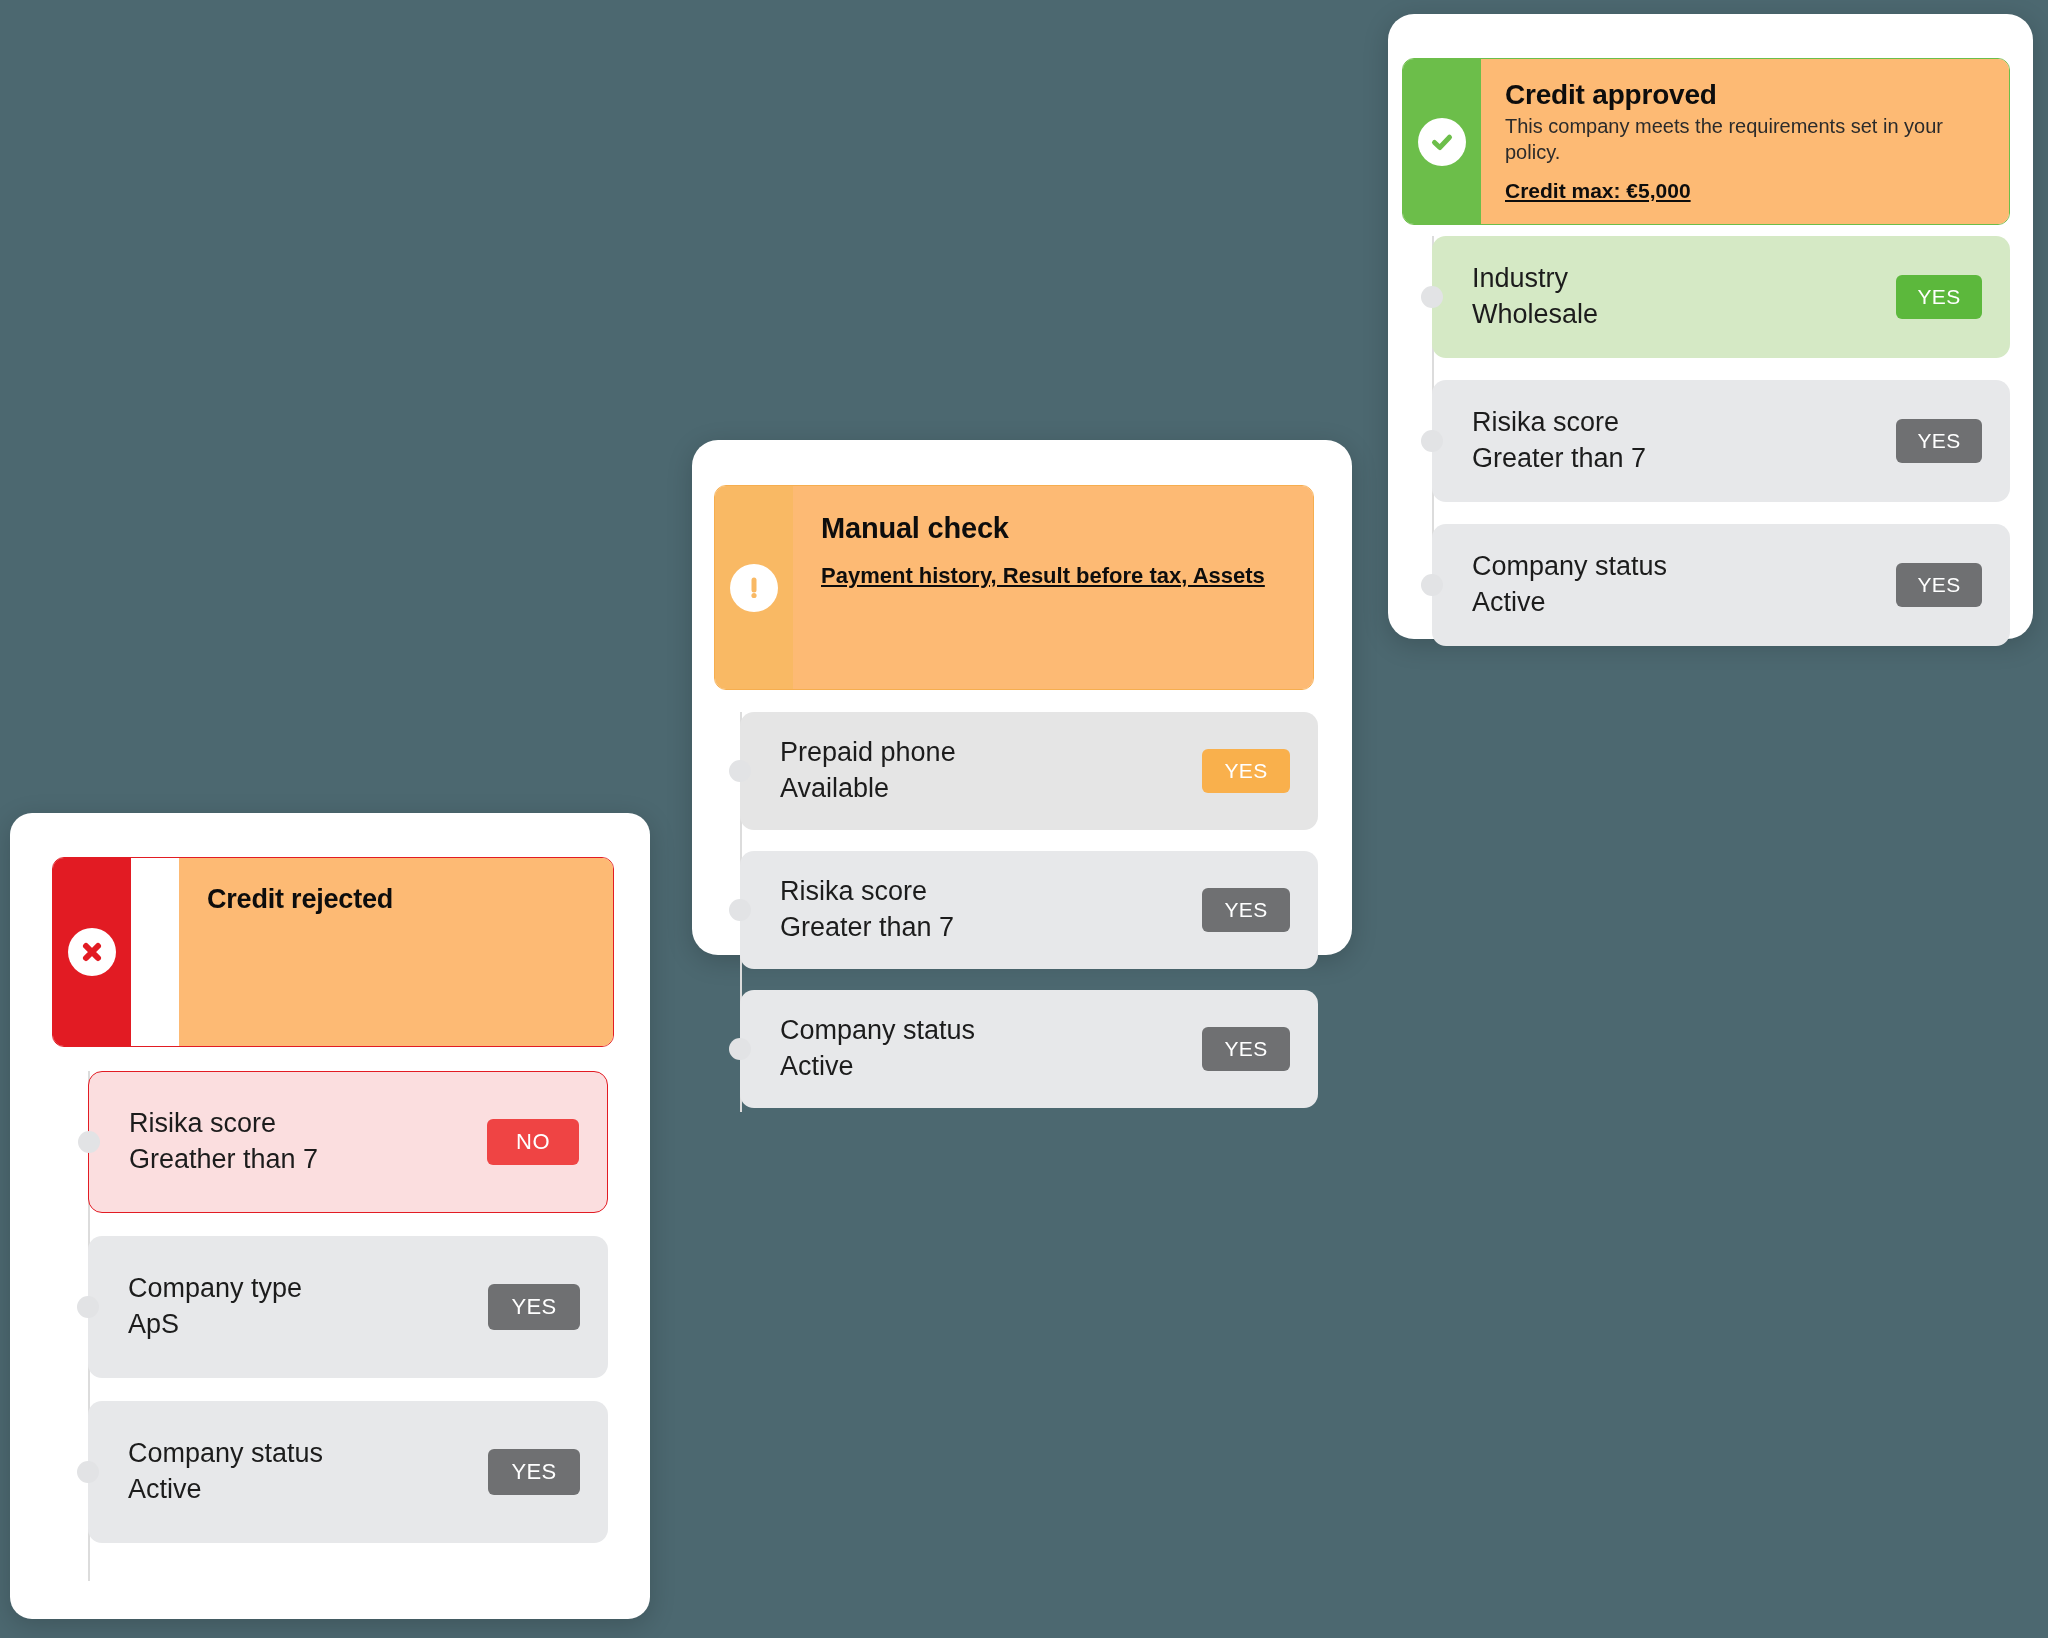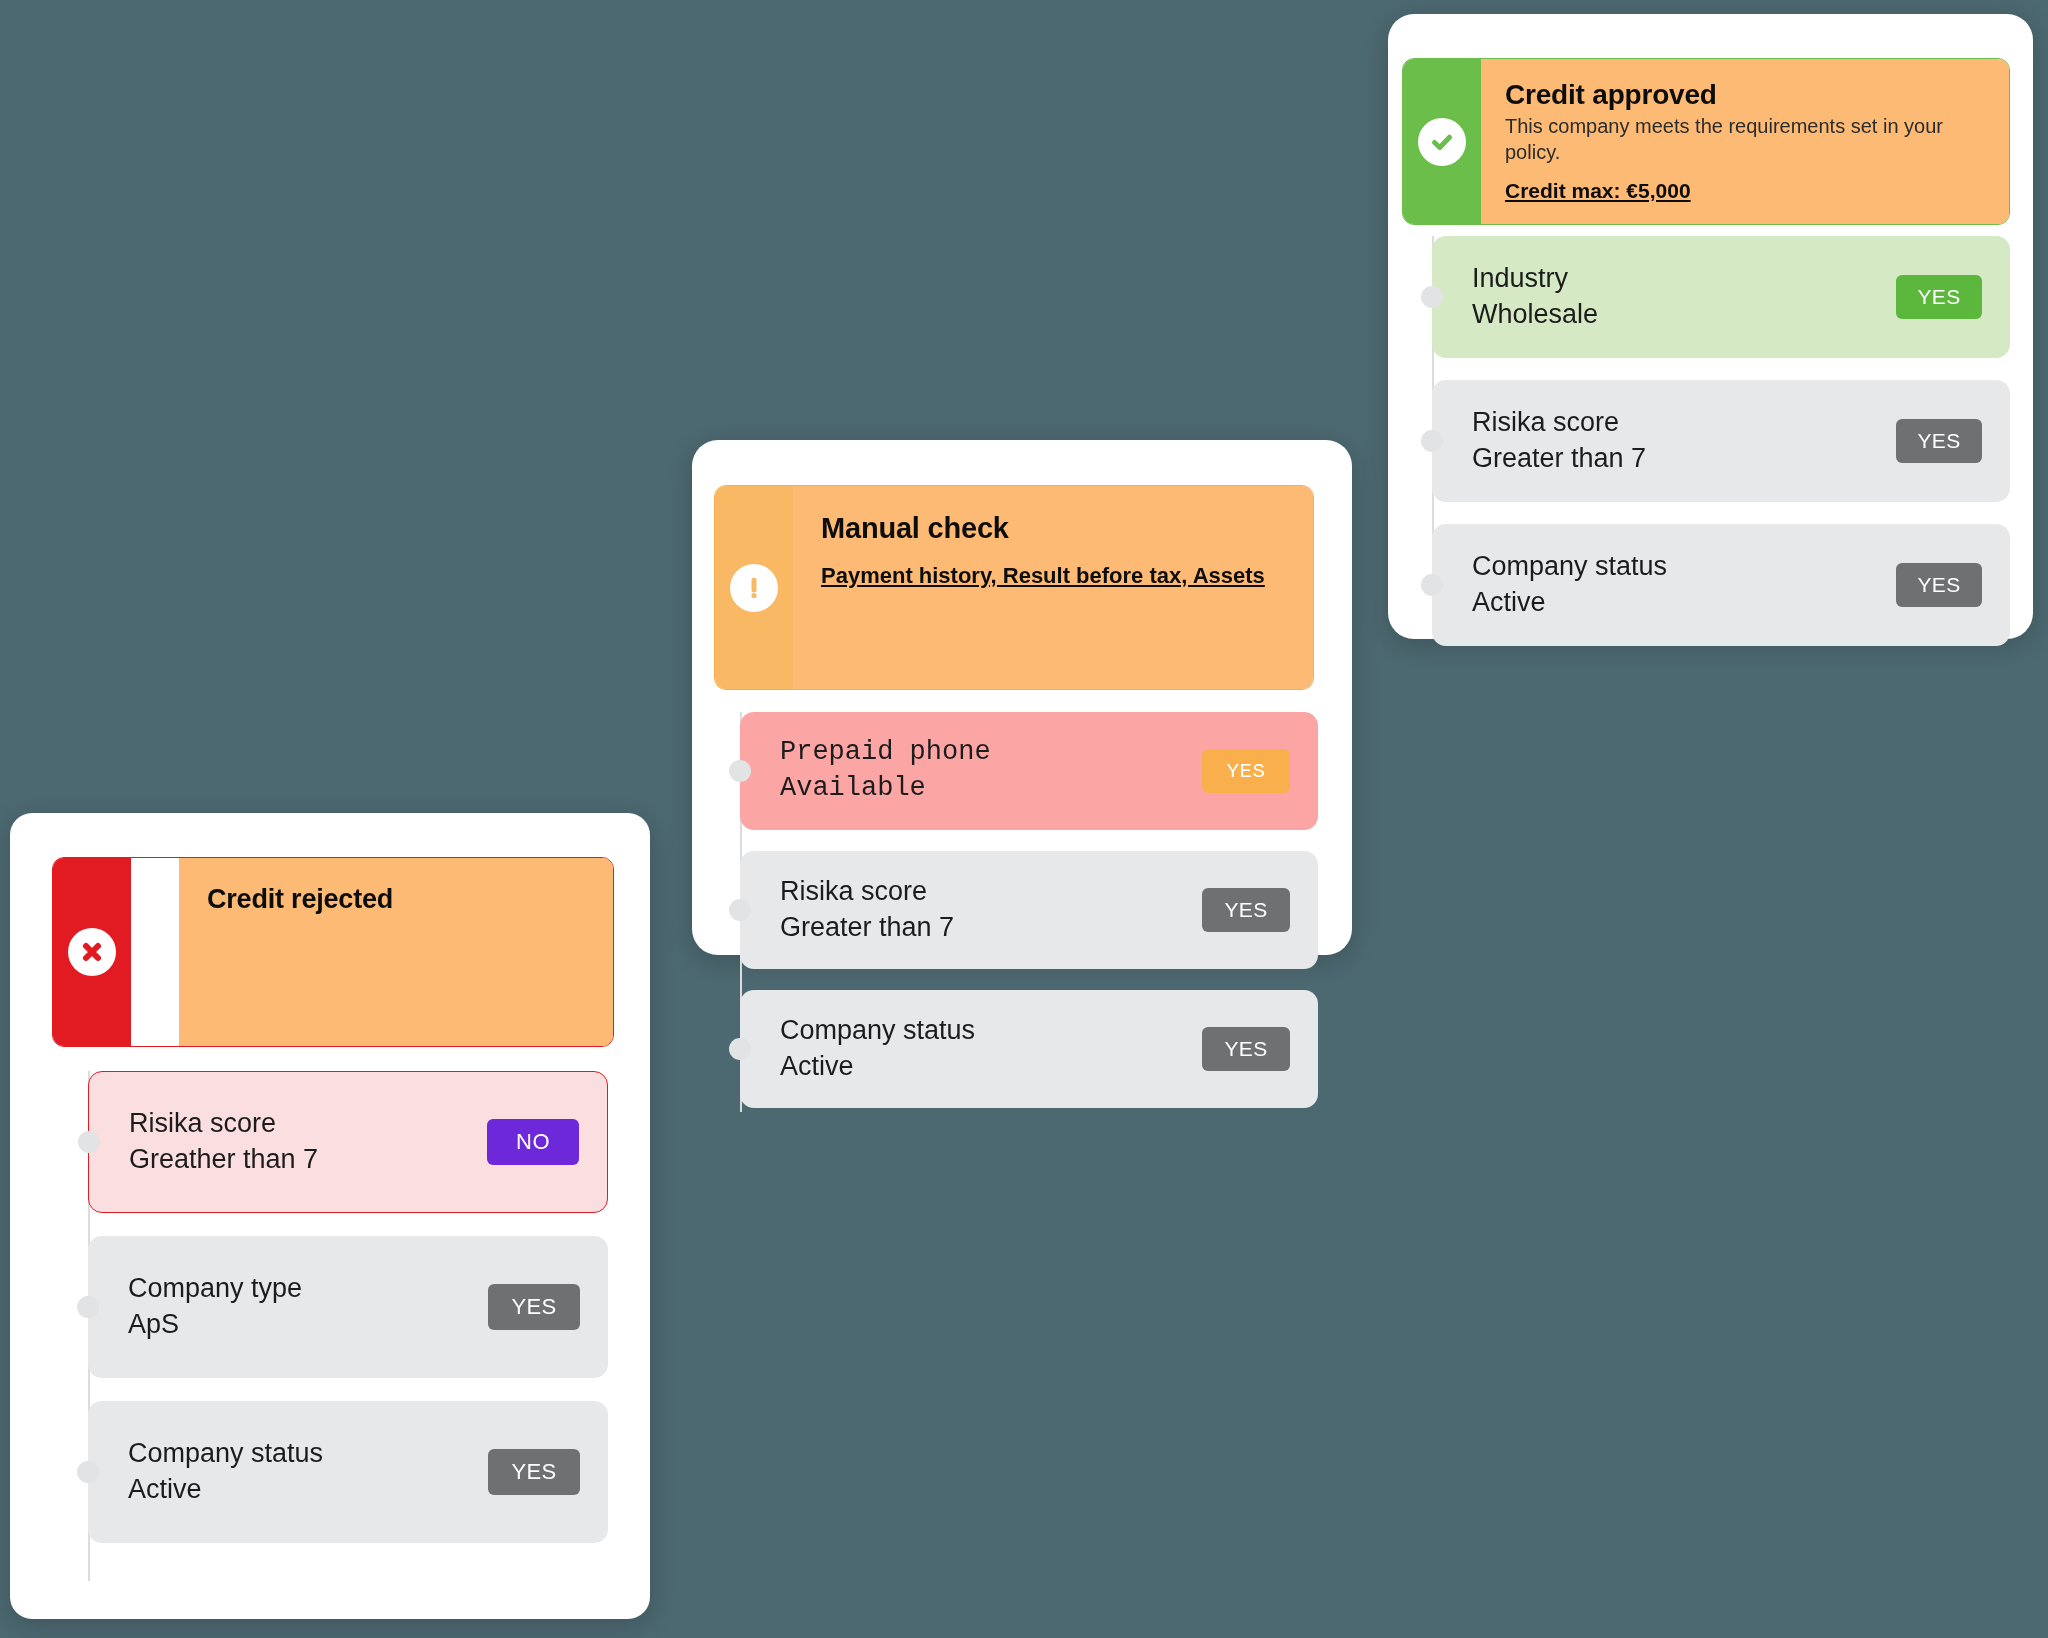--- a/index.html
+++ b/index.html
@@ -150,21 +150,21 @@
     width: 520px;
     height: 510px;
   }
   #card-rejected .row { height: 142px; padding: 0 28px 0 40px; margin-bottom: 23px; }
   #card-rejected .row.flagged {
     background: #fbdedf;
     border: 1.6px solid #e21b23;
   }
   #card-rejected .row-text { font-size: 27px; }
   #card-rejected .badge { width: 92px; height: 46px; font-size: 22px; }
-  #card-rejected .badge.no { background: #6d28d9; }
+  #card-rejected .badge.no { background: #ef4444; }
   #card-rejected .row-dot { left: 0px; }
 
   
   #card-manual {
     left: 692px;
     top: 440px;
     width: 660px;
     height: 515px;
     border-radius: 26px;
   }
@@ -181,21 +181,21 @@
   #card-manual .alert-desc  { font-size: 22px; }
   #card-manual .alert-extra { font-size: 22px; }
   #card-manual .criteria {
     position: absolute;
     left: 48px;
     top: 272px;
     width: 578px;
     height: 400px;
   }
   #card-manual .row { height: 118px; padding: 0 28px 0 40px; margin-bottom: 21px; }
-  #card-manual .row.highlight { background: #fca5a5; font-family: Liberation Mono, monospace; }
+  #card-manual .row.highlight { background: #e5e5e5; }
   #card-manual .row-text { font-size: 27px; }
   #card-manual .badge { width: 88px; height: 44px; font-size: 21px; }
   #card-manual .badge.warn { background: #f9b04c; }
   #card-manual .row-dot { left: 0px; }
 
   
   #card-approved {
     left: 1388px;
     top: 14px;
     width: 645px;

